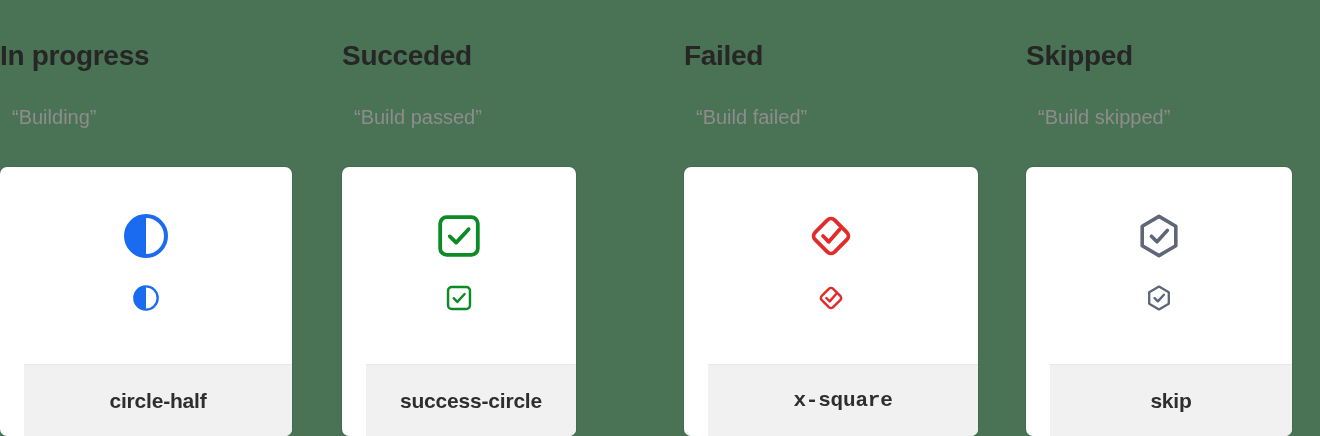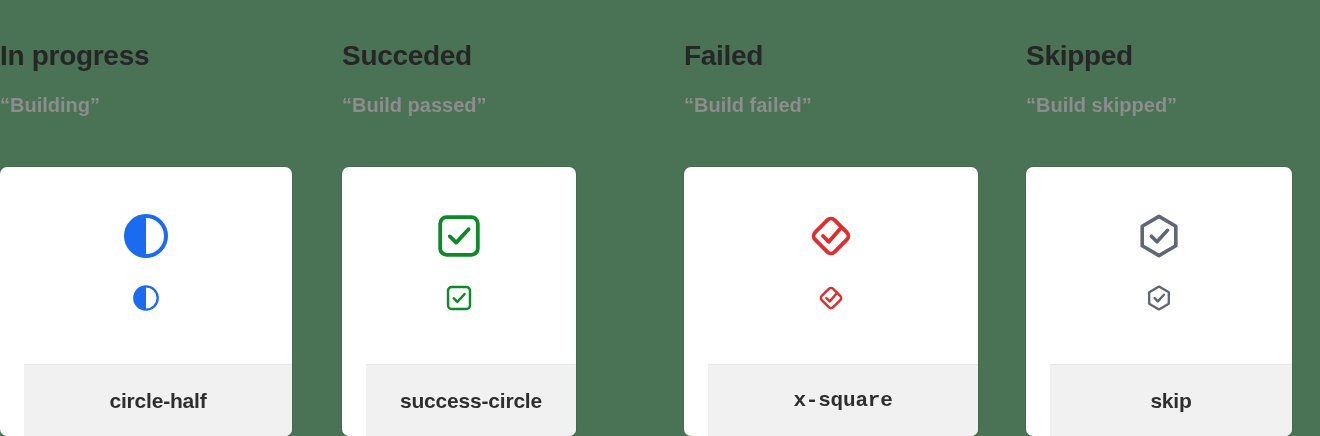--- a/index.html
+++ b/index.html
@@ -37,24 +37,24 @@
     line-height: 1;
     margin: 0;
     padding: 0;
     position: absolute;
     top: 42px;
     left: 0;
     white-space: nowrap;
   }
   .col-sub {
     font-size: 20px;
-    font-weight: bold;
+    font-weight: normal;
     color: #8d8d8d;
     line-height: 1;
-    margin: 0;
+    margin: 12px;
     padding: 0;
     position: absolute;
     top: 95px;
     left: 0;
     white-space: nowrap;
   }
   .card {
     position: absolute;
     top: 167px;
     height: 269px;

